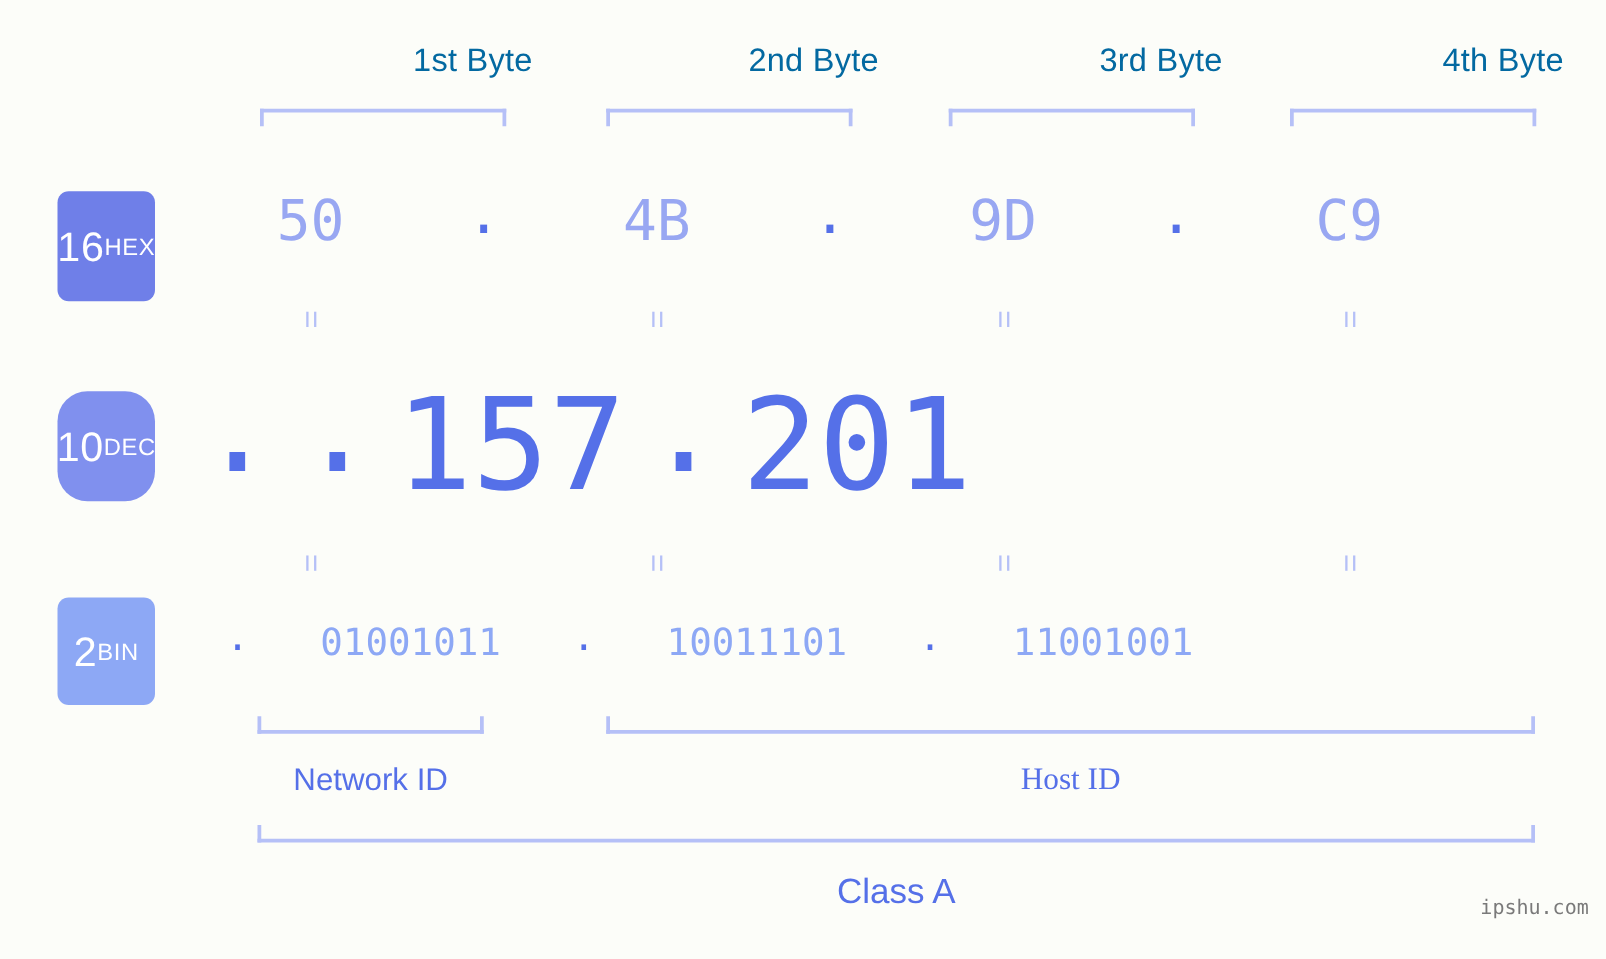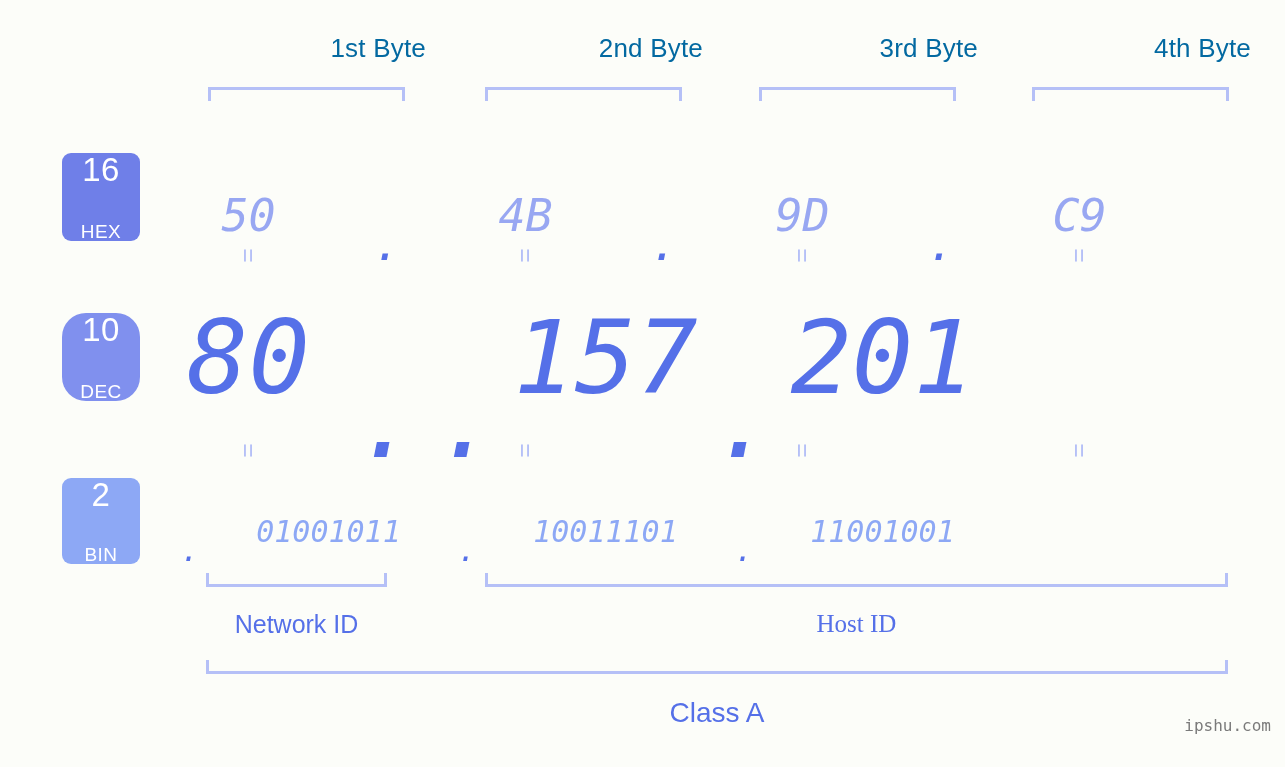--- a/index.html
+++ b/index.html
@@ -48,28 +48,28 @@
   }
   
   .bracket-up {
     border-width: 0 3px 3px 3px;
     height: 14px;
   }
 
   
   .badge {
     position: absolute;
-    left: 62px;
+    left: 46px;
     width: 78px;
     border-radius: 9px;
     color: #ffffff;
     display: flex;
-    flex-direction: column;
+    flex-direction: row;
     align-items: center;
-    justify-content: space-between;
+    justify-content: center;
     font-family: "Liberation Sans", sans-serif;
     line-height: 1;
   }
   .badge .base-num {
     font-size: 33px;
     font-weight: 400;
     letter-spacing: 0.5px;
   }
   .badge .base-name {
     font-size: 19px;
@@ -81,24 +81,23 @@
   .badge-hex { top: 153px; height: 88px; background: #6f7fe8; }
   .badge-dec { top: 313px; height: 88px; background: #8090ee; border-radius: 24px; }
   .badge-bin { top: 478px; height: 86px; background: #8da8f5; }
 
   
   .row {
     position: absolute;
     left: 150px;
     width: 1135px;
     display: flex;
-    align-items: flex-end;
+    align-items: flex-start;
     font-family: "DejaVu Sans Mono", monospace;
     white-space: nowrap;
-    font-style: italic;
   }
   .row .octet {
     flex: 0 0 auto;
     text-align: center;
   }
   .row .sep {
     flex: 0 0 auto;
     text-align: center;
   }
 
@@ -245,21 +244,20 @@
     <span class="eq-slot"><span class="eq">=</span></span>
     <span class="eq-gap"></span>
     <span class="eq-slot"><span class="eq">=</span></span>
     <span class="eq-gap"></span>
     <span class="eq-slot"><span class="eq">=</span></span>
     <span class="eq-gap"></span>
     <span class="eq-slot"><span class="eq">=</span></span>
   </div>
 
   <div class="row row-dec">
-    <span class="octet">80</span>
     <span class="sep">.</span>
     <span class="sep">.</span>
     <span class="octet">157</span>
     <span class="sep">.</span>
     <span class="octet">201</span>
   </div>
 
   <div class="eq-row eq-bottom">
     <span class="eq-slot"><span class="eq">=</span></span>
     <span class="eq-gap"></span>

